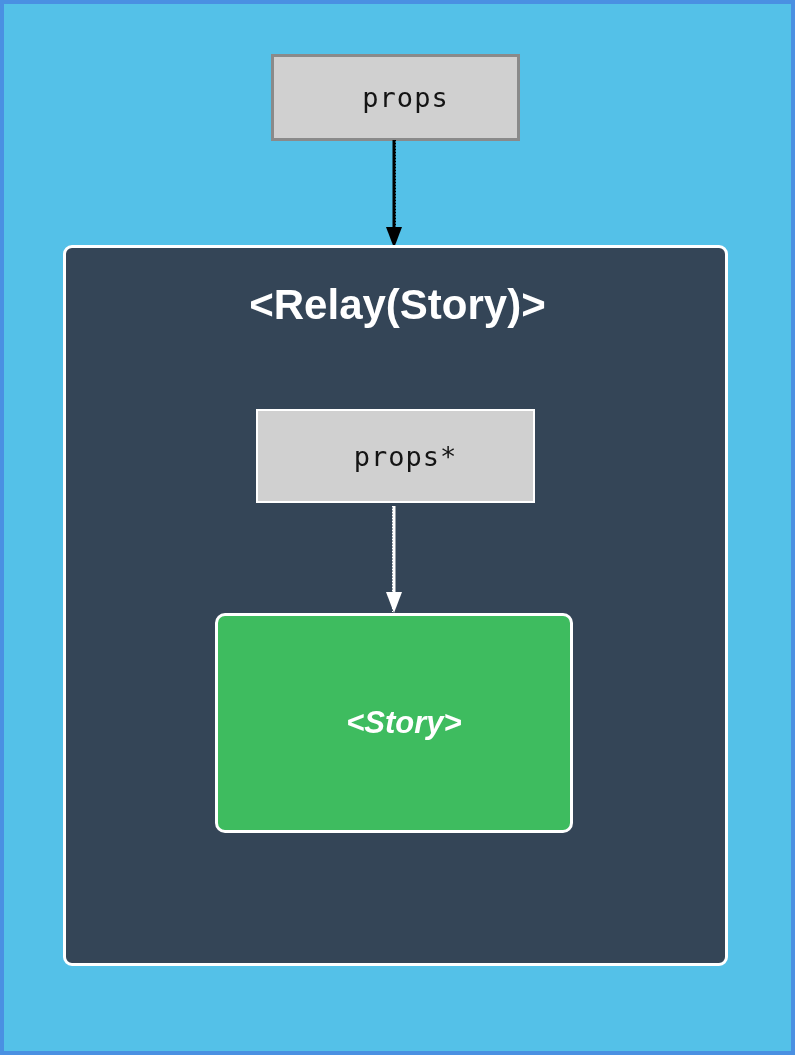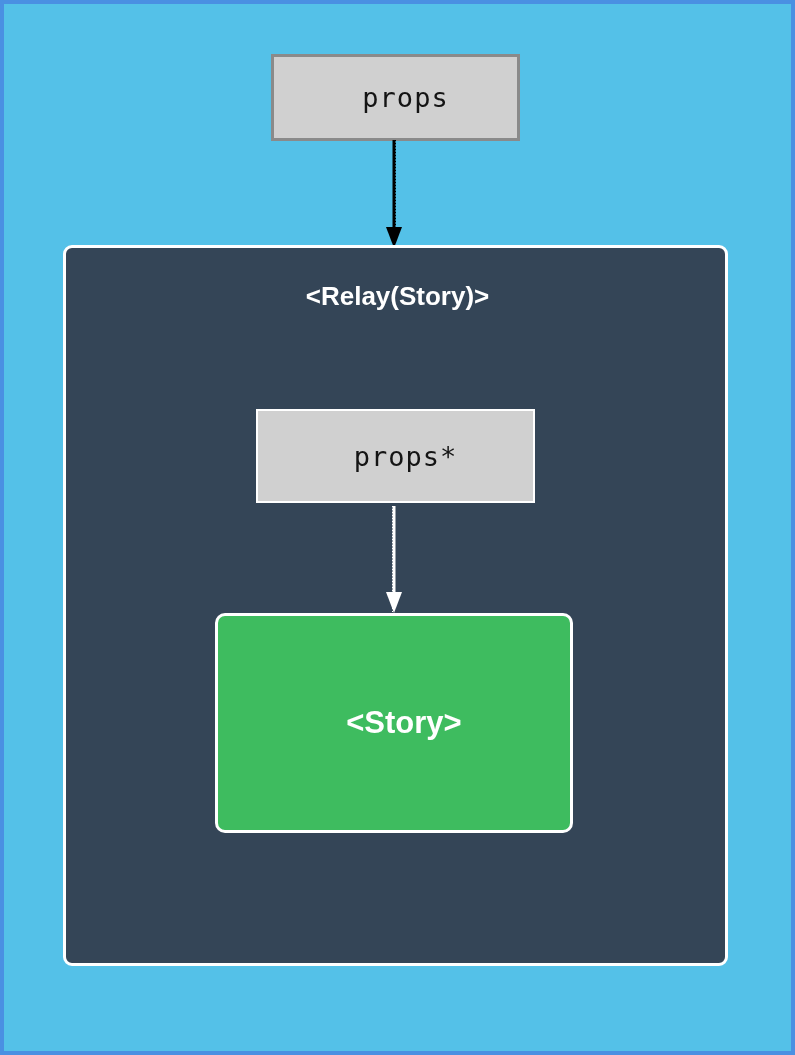--- a/index.html
+++ b/index.html
@@ -47,40 +47,41 @@
     background: #344557;
     border: 3px solid #ffffff;
     border-radius: 9px;
   }
   .relay-title {
     position: absolute;
     left: 0;
     top: 277px;
     width: 100%;
     text-align: center;
-    font-size: 26px;
+    font-size: 42px;
     font-weight: bold;
     color: #ffffff;
   }
   .props-star-box {
     left: 252px;
     top: 405px;
     width: 279px;
     height: 94px;
     background: #d0d0d0;
     border: 2px solid #ffffff;
   }
   .story-box {
     left: 211px;
     top: 609px;
     width: 358px;
     height: 220px;
     background: #3ebc5f;
     border: 3px solid #ffffff;
     border-radius: 10px;
+    font-style: italic;
   }
   .story-label {
     font-size: 31px;
     font-weight: bold;
     color: #ffffff;
   }
   .arrow {
     position: absolute;
     overflow: visible;
   }

